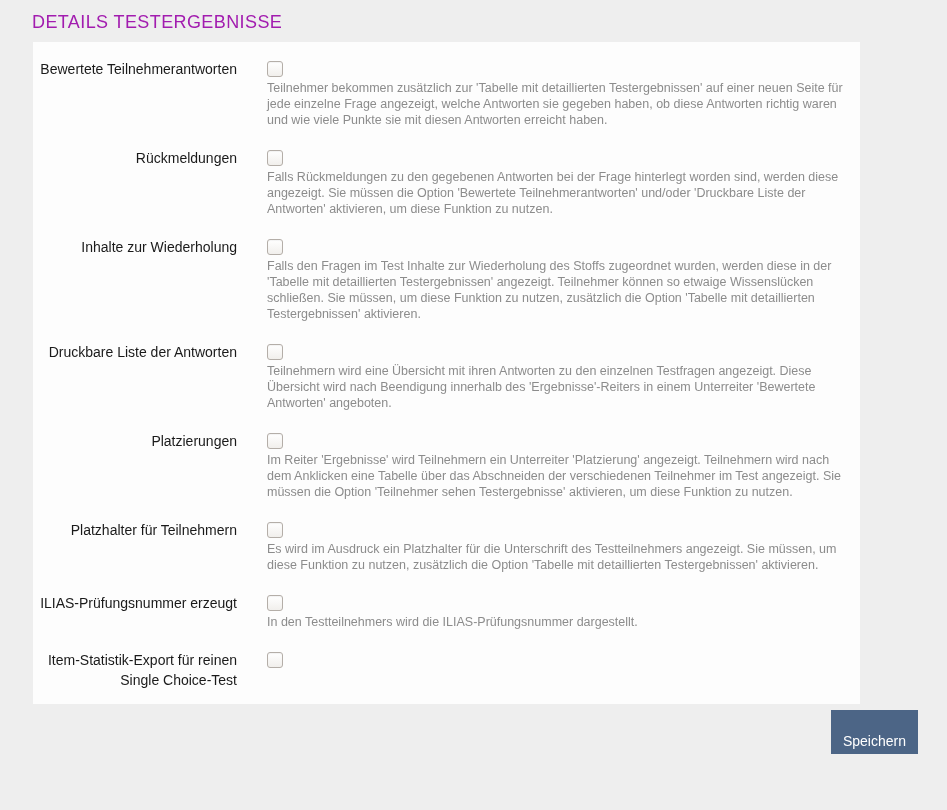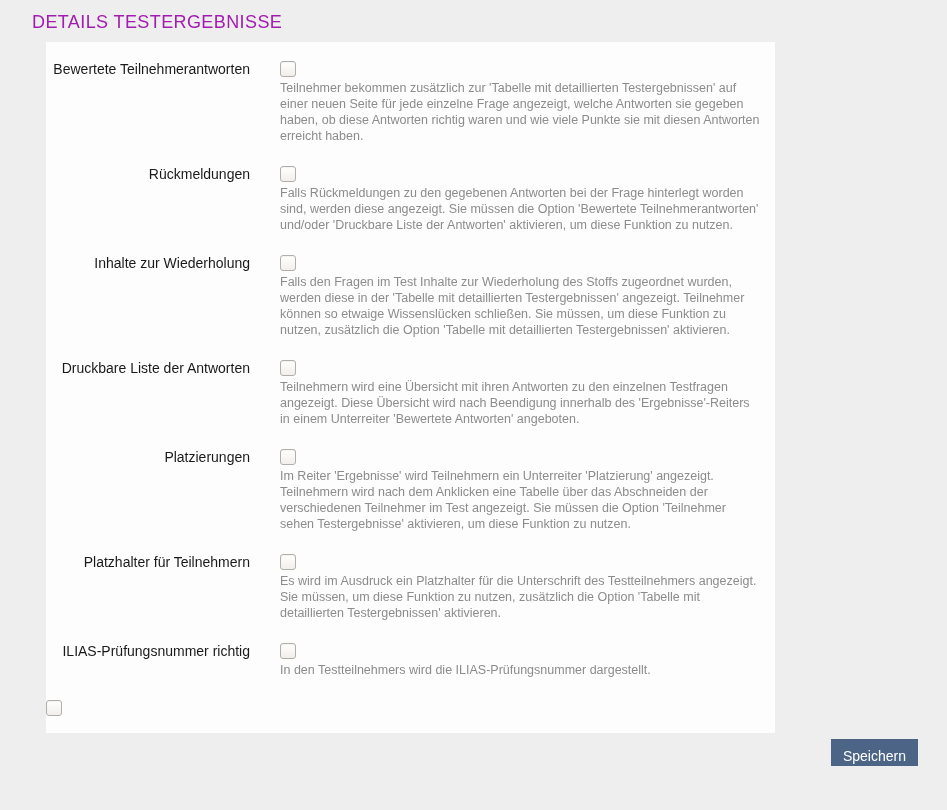--- a/index.html
+++ b/index.html
@@ -13,22 +13,22 @@
   .page-title {
     font-size: 18px;
     color: #a21caf;
     font-weight: 400;
     letter-spacing: 0.4px;
     margin-left: 2px;
     margin-bottom: 9px;
   }
   .panel {
     background: #fdfdfd;
-    width: 729px;
-    margin-left: 16px;
+    width: 827px;
+    margin-left: 3px;
     padding: 17px 0 14px 0;
   }
   .form-row {
     display: flex;
     margin-bottom: 20px;
   }
   .form-row:last-child { margin-bottom: 0; }
   .label-col {
     width: 234px;
     flex-shrink: 0;
@@ -66,21 +66,21 @@
     justify-content: flex-end;
     margin-top: 6px;
   }
   .save-button {
     background: #4c6586;
     color: #ffffff;
     border: none;
     font-family: "Liberation Sans", "DejaVu Sans", sans-serif;
     font-size: 14px;
     line-height: 19px;
-    padding: 8px 12px;
+    padding: 22px 12px;
     height: 27px;
     cursor: pointer;
   }
 </style>
 </head>
 <body>
 
 <div class="page">
   <h1 class="page-title">DETAILS TESTERGEBNISSE</h1>
 
@@ -128,28 +128,29 @@
 
   <div class="form-row">
     <div class="label-col">Platzhalter für Teilnehmern</div>
     <div class="control-col">
       <span class="checkbox" role="checkbox" aria-checked="false"></span>
       <div class="desc">Es wird im Ausdruck ein Platzhalter für die Unterschrift des Testteilnehmers angezeigt. Sie müssen, um diese Funktion zu nutzen, zusätzlich die Option 'Tabelle mit detaillierten Testergebnissen' aktivieren.</div>
     </div>
   </div>
 
   <div class="form-row">
-    <div class="label-col">ILIAS-Prüfungsnummer richtig</div>
+    <div class="label-col">ILIAS-Prüfungsnummer erzeugt</div>
     <div class="control-col">
       <span class="checkbox" role="checkbox" aria-checked="false"></span>
       <div class="desc">In den Testteilnehmers wird die ILIAS-Prüfungsnummer dargestellt.</div>
     </div>
   </div>
 
   <div class="form-row">
+    <div class="label-col">Item-Statistik-Export für reinen Single Choice-Test</div>
     <div class="control-col">
       <span class="checkbox" role="checkbox" aria-checked="false"></span>
     </div>
   </div>
 </div>
   </div>
 
   <div class="button-bar">
     <button class="save-button">Speichern</button>
   </div>

